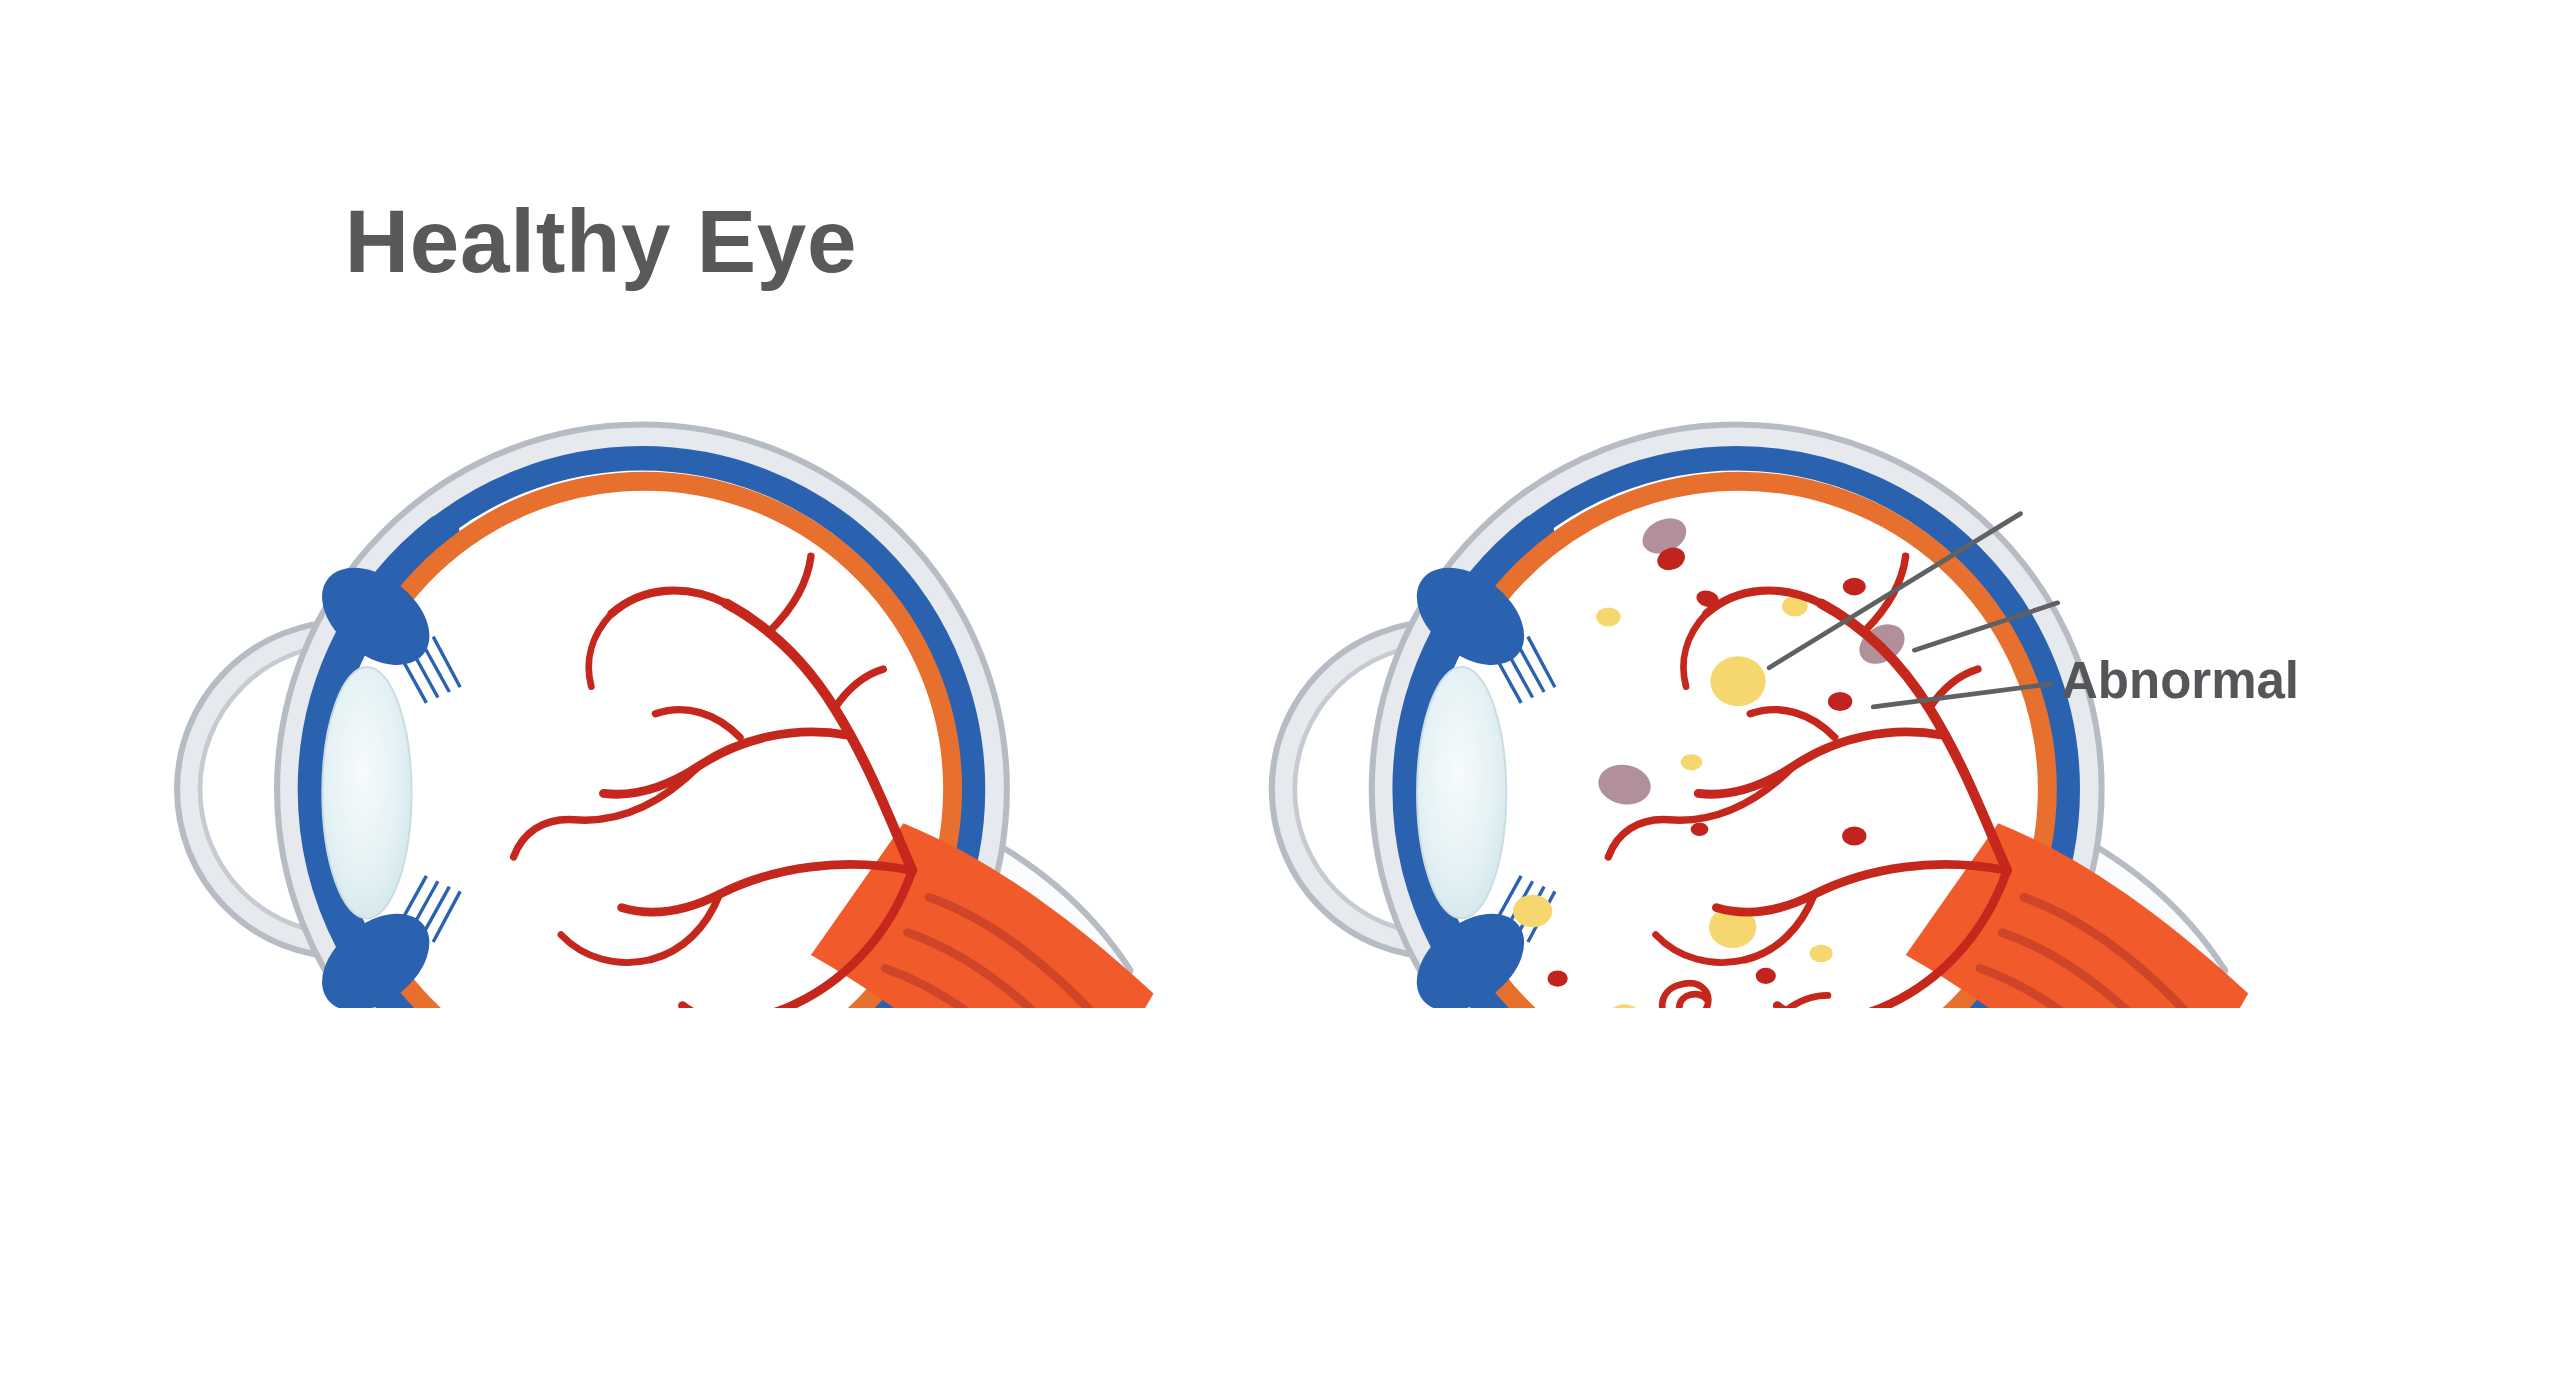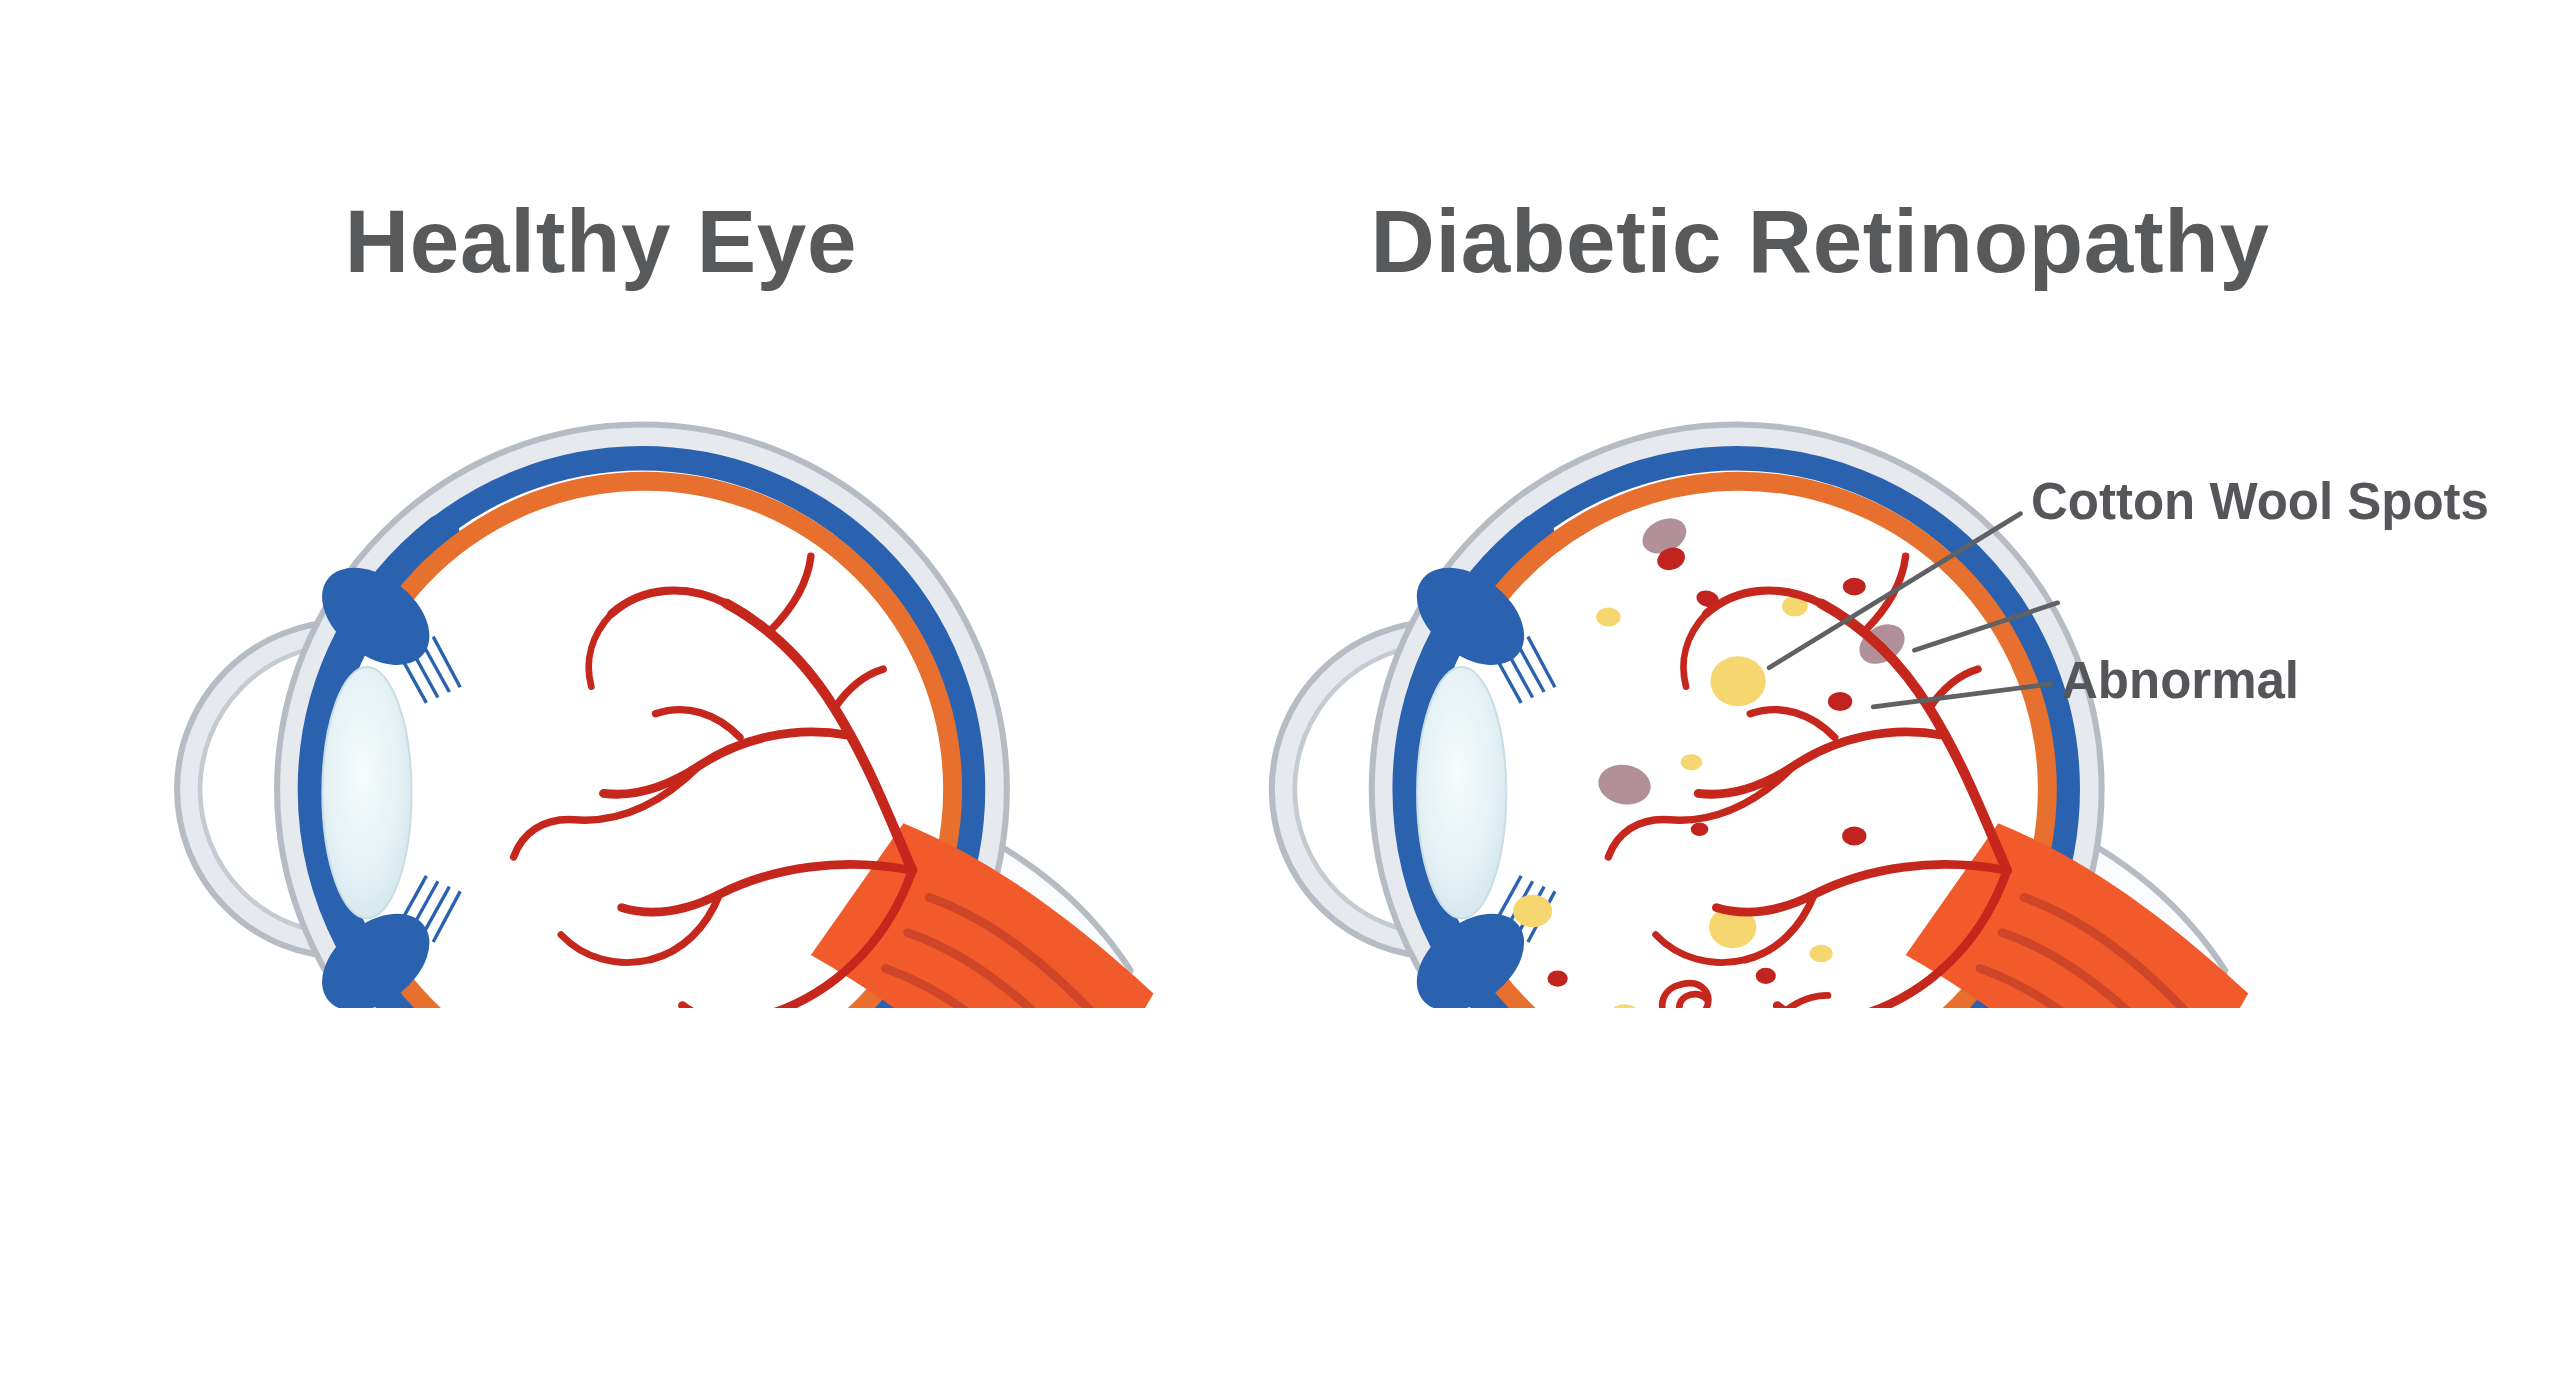--- a/index.html
+++ b/index.html
@@ -160,23 +160,21 @@
     <g stroke="#5f6164" stroke-width="7" stroke-linecap="round">
       <line x1="2990" y1="760" x2="2618" y2="988"></line>
       <line x1="3045" y1="892" x2="2833" y2="962"></line>
       <line x1="3035" y1="1012" x2="2772" y2="1046"></line>
       <line x1="2558" y1="1613" x2="2768" y2="1700"></line>
     </g>
   </svg>
 
   <div class="panel-title" style="left:601px; top:197px;">Healthy Eye</div>
 
-  <div class="panel-title" style="left:1820px; top:197px;">Diabetic Retinopathy</div>
 
-  <div class="annot" style="left:2031px; top:472px;">Cotton Wool Spots</div>
 
 
   <div class="annot" style="left:2061px; top:651px;">Abnormal</div>
 
   <div class="annot centered" style="left:2098px; top:1087px;">
   </div>
 
 </div>
 
 

